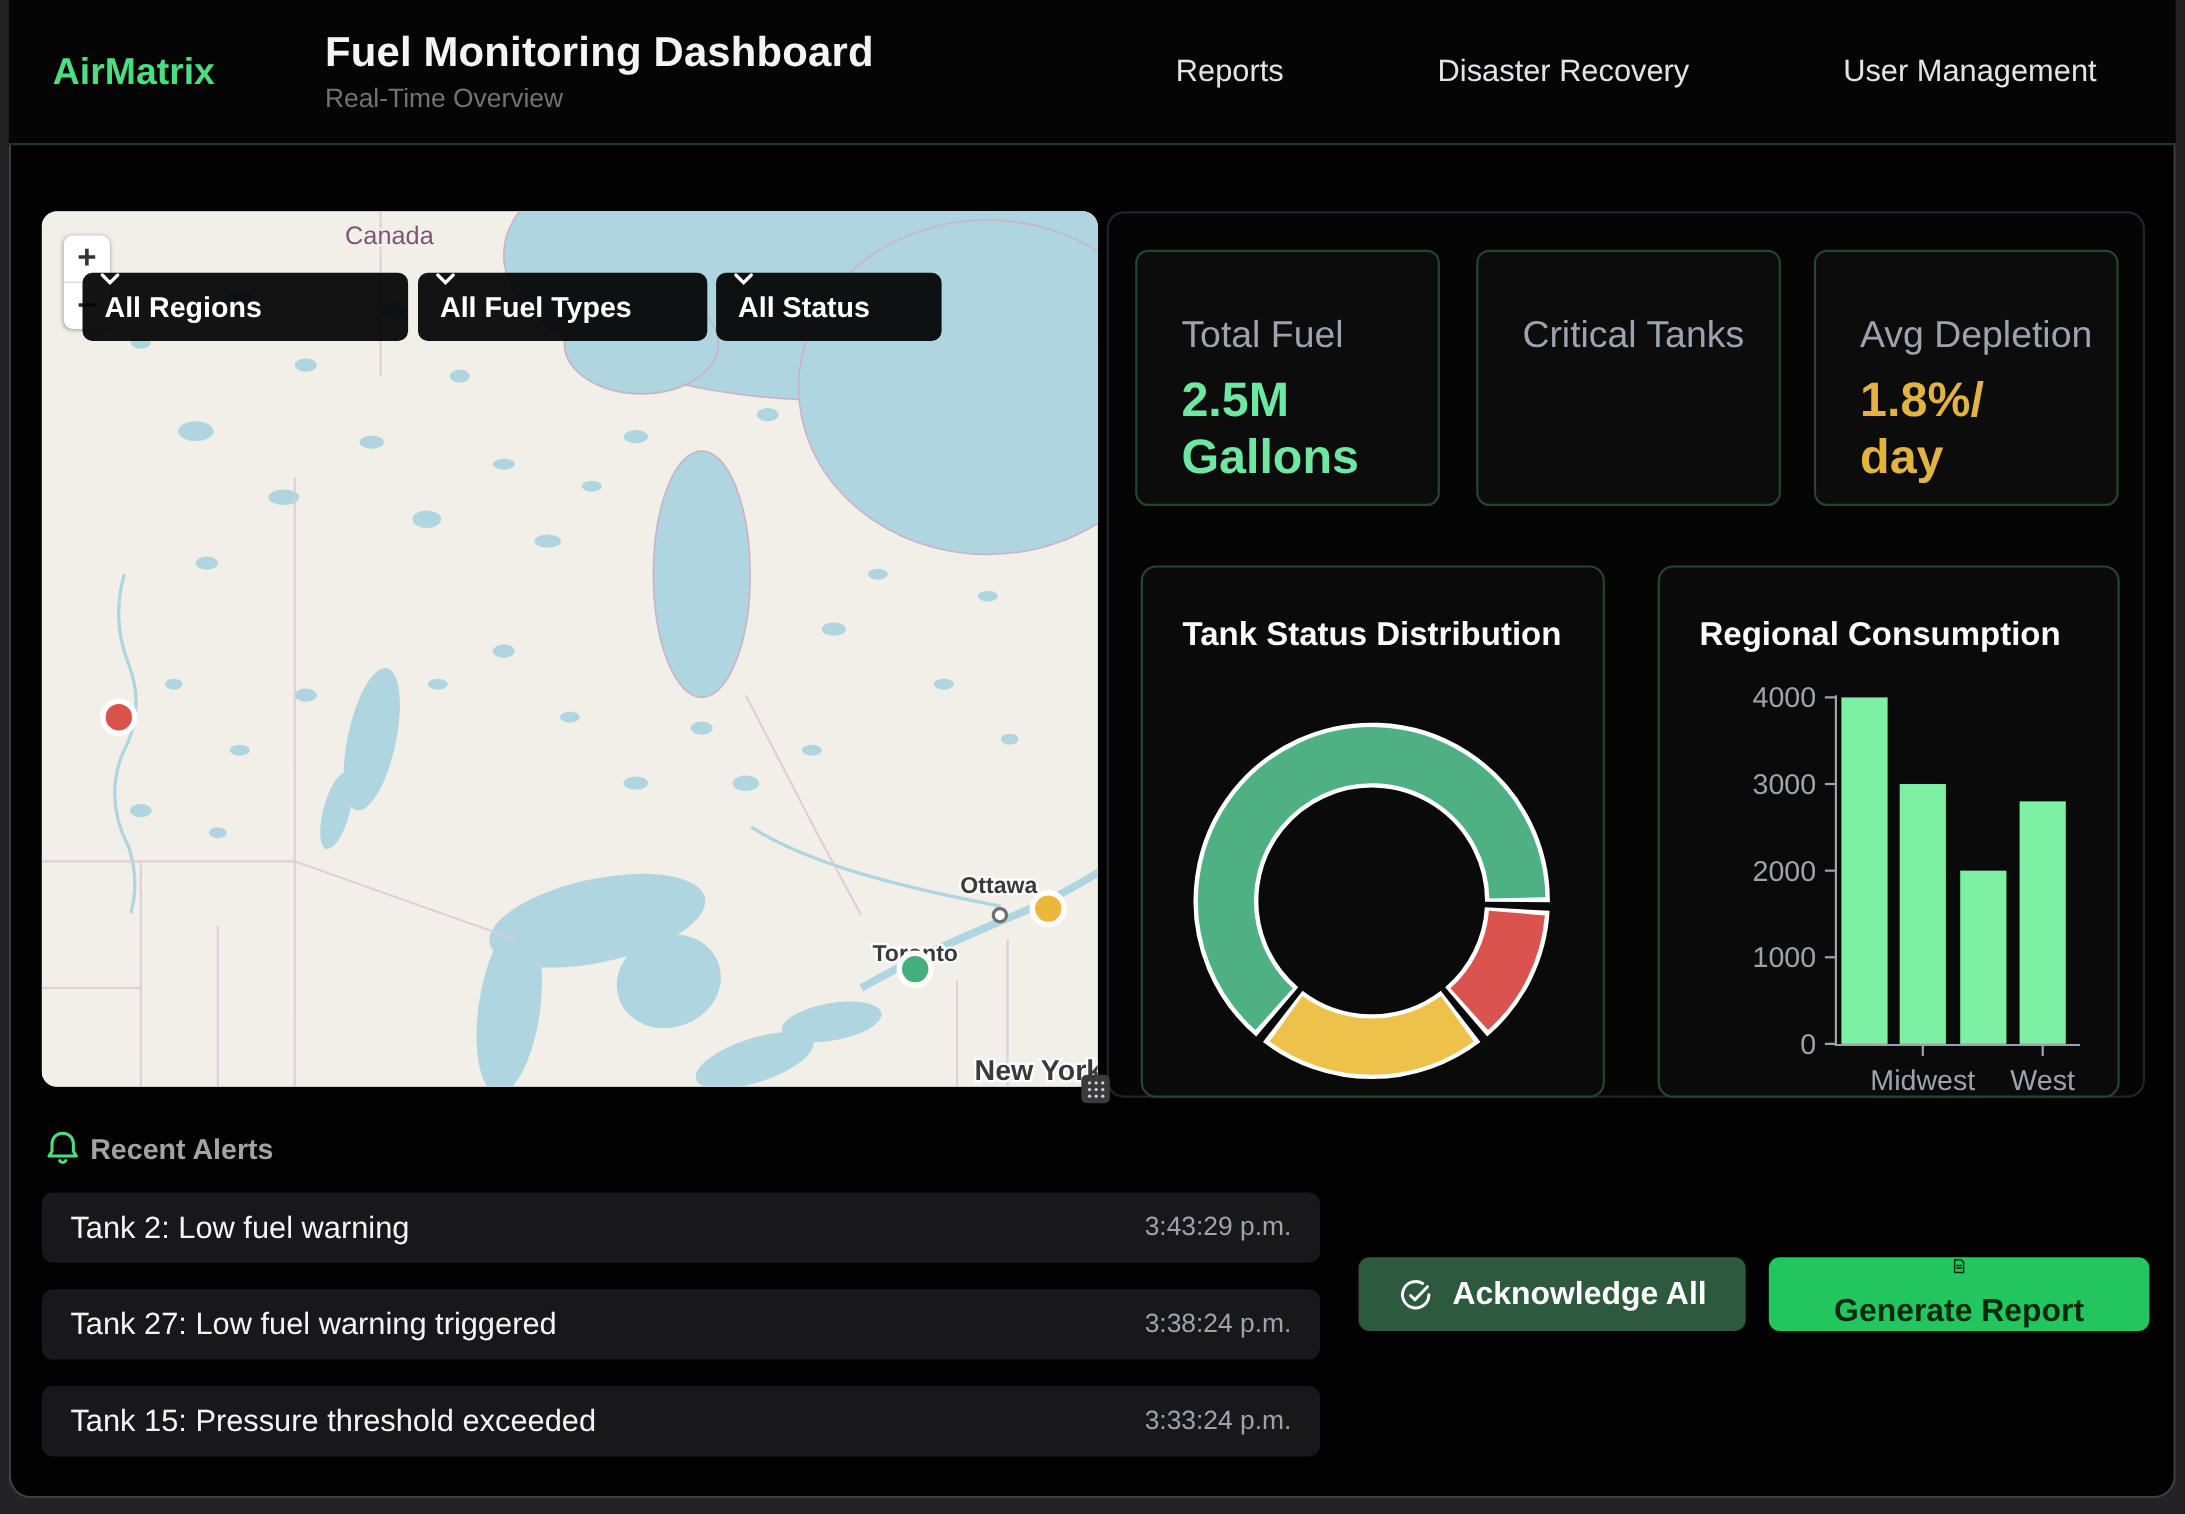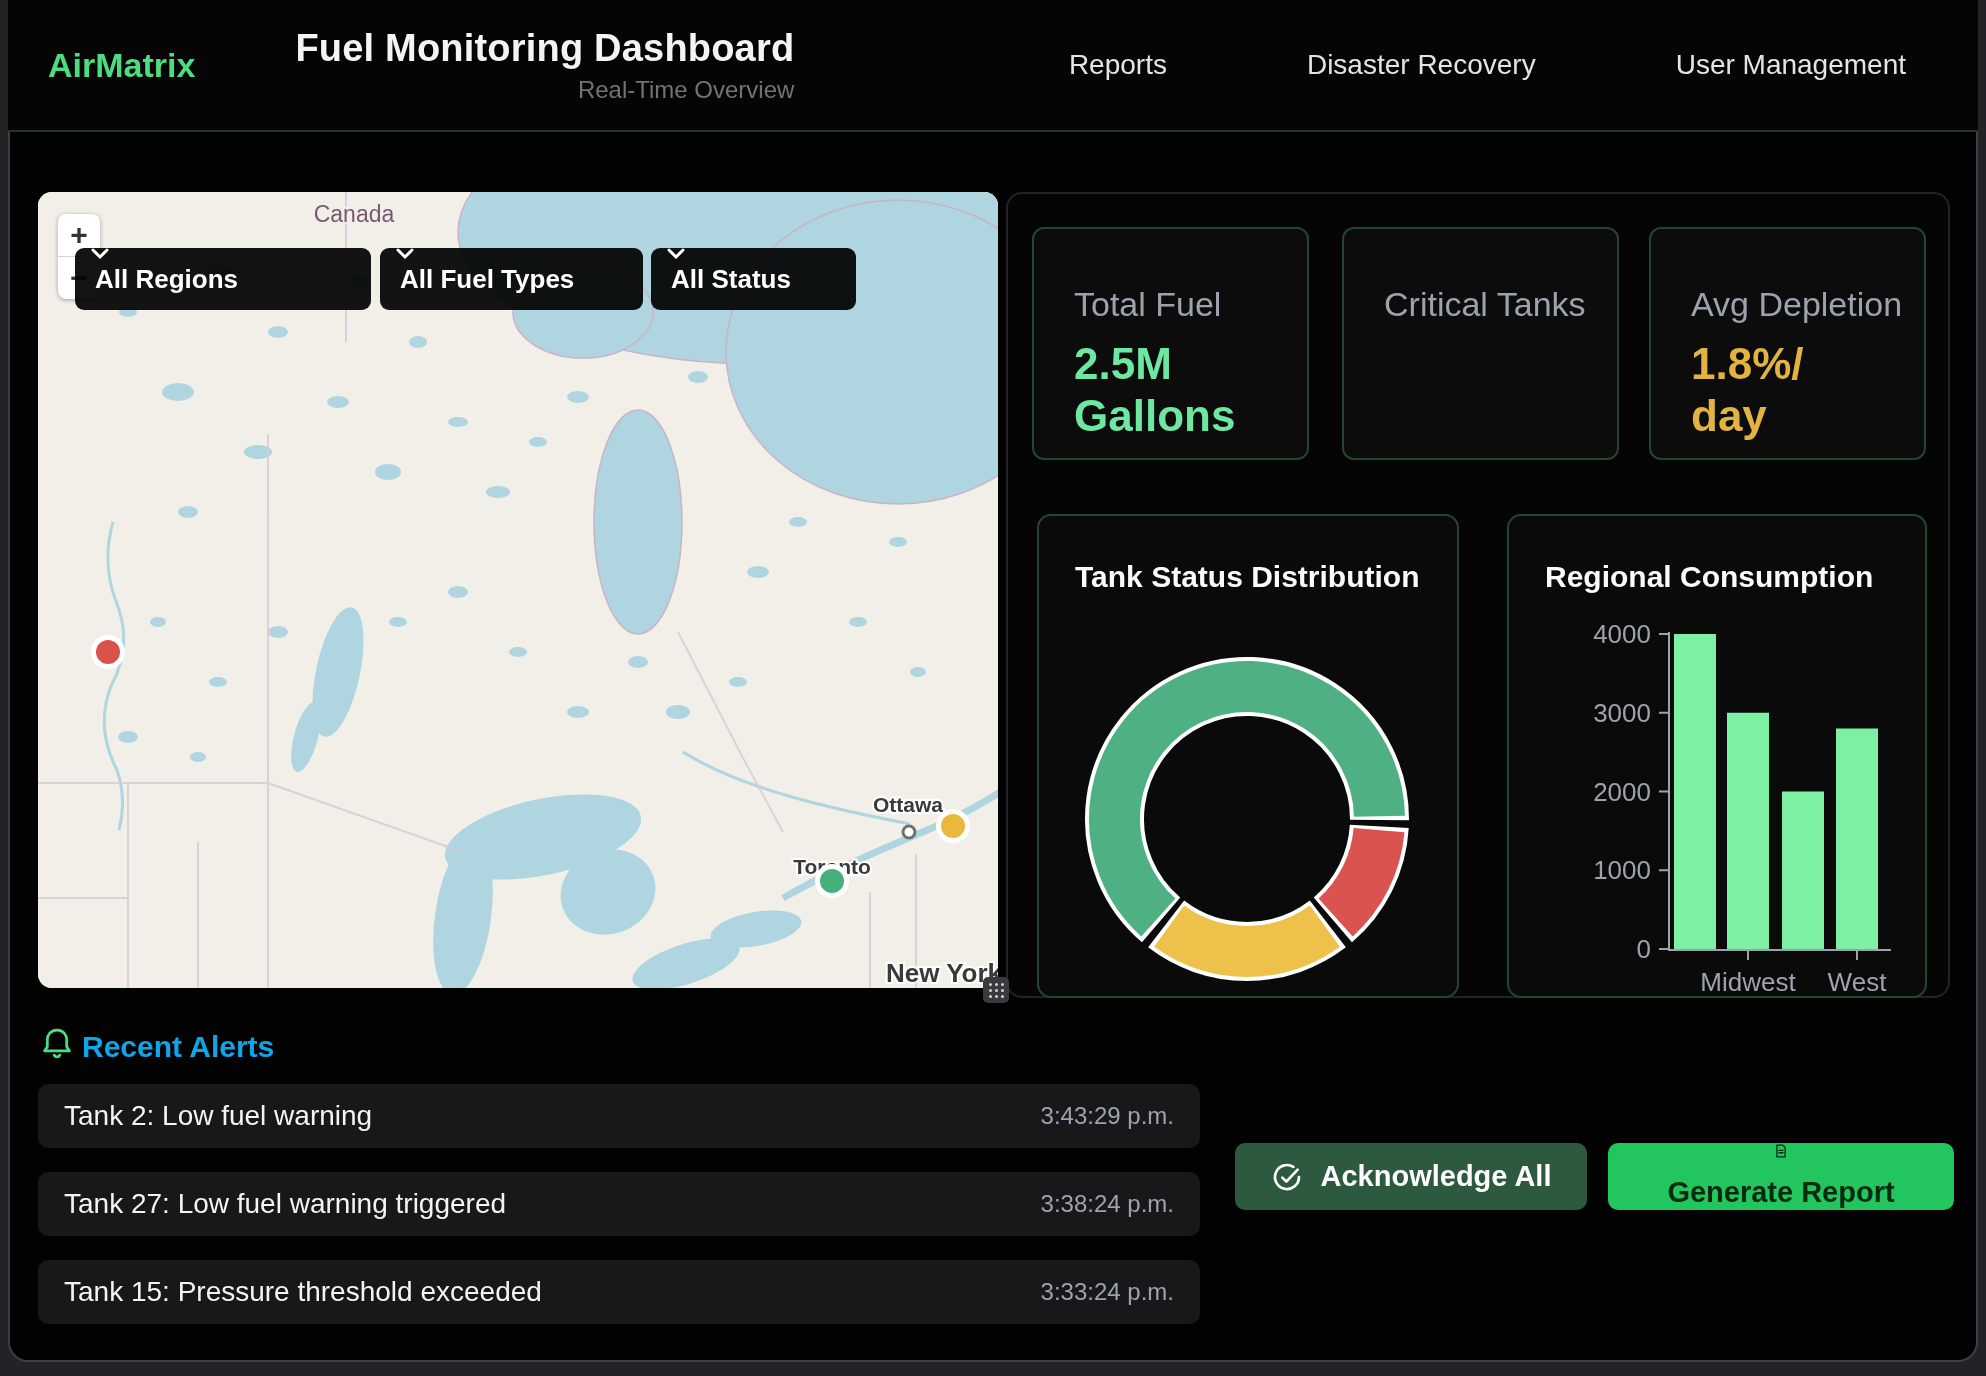--- a/index.html
+++ b/index.html
@@ -6,21 +6,21 @@
   body{width:1986px;height:1376px;position:relative;overflow:hidden;
        font-family:"Liberation Sans","DejaVu Sans",sans-serif;-webkit-font-smoothing:antialiased;}
   .abs{position:absolute;}
   
   #frame{left:8px;right:8px;top:0;bottom:14px;background:#020203;
          border:2px solid #3e3e44;border-top:none;border-radius:0 0 20px 20px;}
   
   #header{left:8px;right:8px;top:0;height:130px;background:#050506;
           border-bottom:2px solid #1d3728;display:flex;align-items:center;}
   #logo{font-size:34px;font-weight:bold;color:#4ade80;margin-left:40px;}
-  #title-block{margin-left:100px;text-align:right;}
+  #title-block{margin-left:100px;}
   #page-title{font-size:38px;font-weight:bold;color:#f4f4f5;letter-spacing:.2px;}
   #page-subtitle{font-size:24px;color:#737373;margin-top:6px;}
   #nav{margin-left:auto;margin-right:72px;display:flex;gap:140px;}
   .nav-item{font-size:28px;color:#e4e4e7;cursor:pointer;white-space:nowrap;}
   
   #map{left:38px;top:192px;width:960px;height:796px;border-radius:14px;overflow:hidden;background:#f2efe9;}
   #map svg{position:absolute;left:0;top:0;}
   .map-label{fill:#3a3a3a;paint-order:stroke;stroke:#ffffff;stroke-width:4px;font-weight:bold;}
   #zoomctl{left:20px;top:22px;width:42px;background:#fff;border-radius:8px;z-index:1;
            box-shadow:0 1px 4px rgba(0,0,0,.35);}
@@ -38,21 +38,21 @@
   
   #right-panel{left:1006px;top:192px;width:944px;height:806px;background:#050506;
                border:2px solid #232328;border-radius:16px;box-sizing:border-box;}
   .stat-card{top:33px;width:277px;height:233px;background:#0b0c0b;border:2px solid #254434;
              border-radius:12px;box-sizing:border-box;padding:56px 0 0 40px;}
   .stat-label{font-size:34px;color:#9ca3af;}
   .stat-value{font-size:44px;font-weight:bold;line-height:1.18;margin-top:14px;white-space:pre-line;}
   .panel{top:320px;height:484px;background:#0a0a0b;border:2px solid #254434;border-radius:14px;box-sizing:border-box;}
   .panel-title{font-size:30px;font-weight:bold;color:#fafafa;position:absolute;left:36px;top:44px;}
   
-  #alerts-title{left:82px;top:1030px;font-size:30px;font-weight:bold;color:#0ea5e9;}
+  #alerts-title{left:82px;top:1030px;font-size:26px;font-weight:bold;color:#a3a3a3;}
   #bell{left:40px;top:1026px;width:34px;height:36px;}
   .alert-row{left:38px;width:1162px;height:64px;background:#18181a;border-radius:10px;
              display:flex;align-items:center;justify-content:space-between;padding:0 26px;box-sizing:border-box;}
   .alert-msg{font-size:28px;color:#f4f4f5;}
   .alert-time{font-size:24px;color:#9ca3af;}
   
   .action-btn{height:67px;border-radius:10px;display:flex;align-items:center;justify-content:center;
               gap:18px;font-size:29px;font-weight:bold;cursor:pointer;border:none;}
   #ack-btn{left:1235px;top:1143px;width:352px;background:#2d5a3e;color:#fff;}
   #gen-btn{left:1608px;top:1143px;width:346px;background:#22c55e;color:#07290f;flex-direction:column;}

